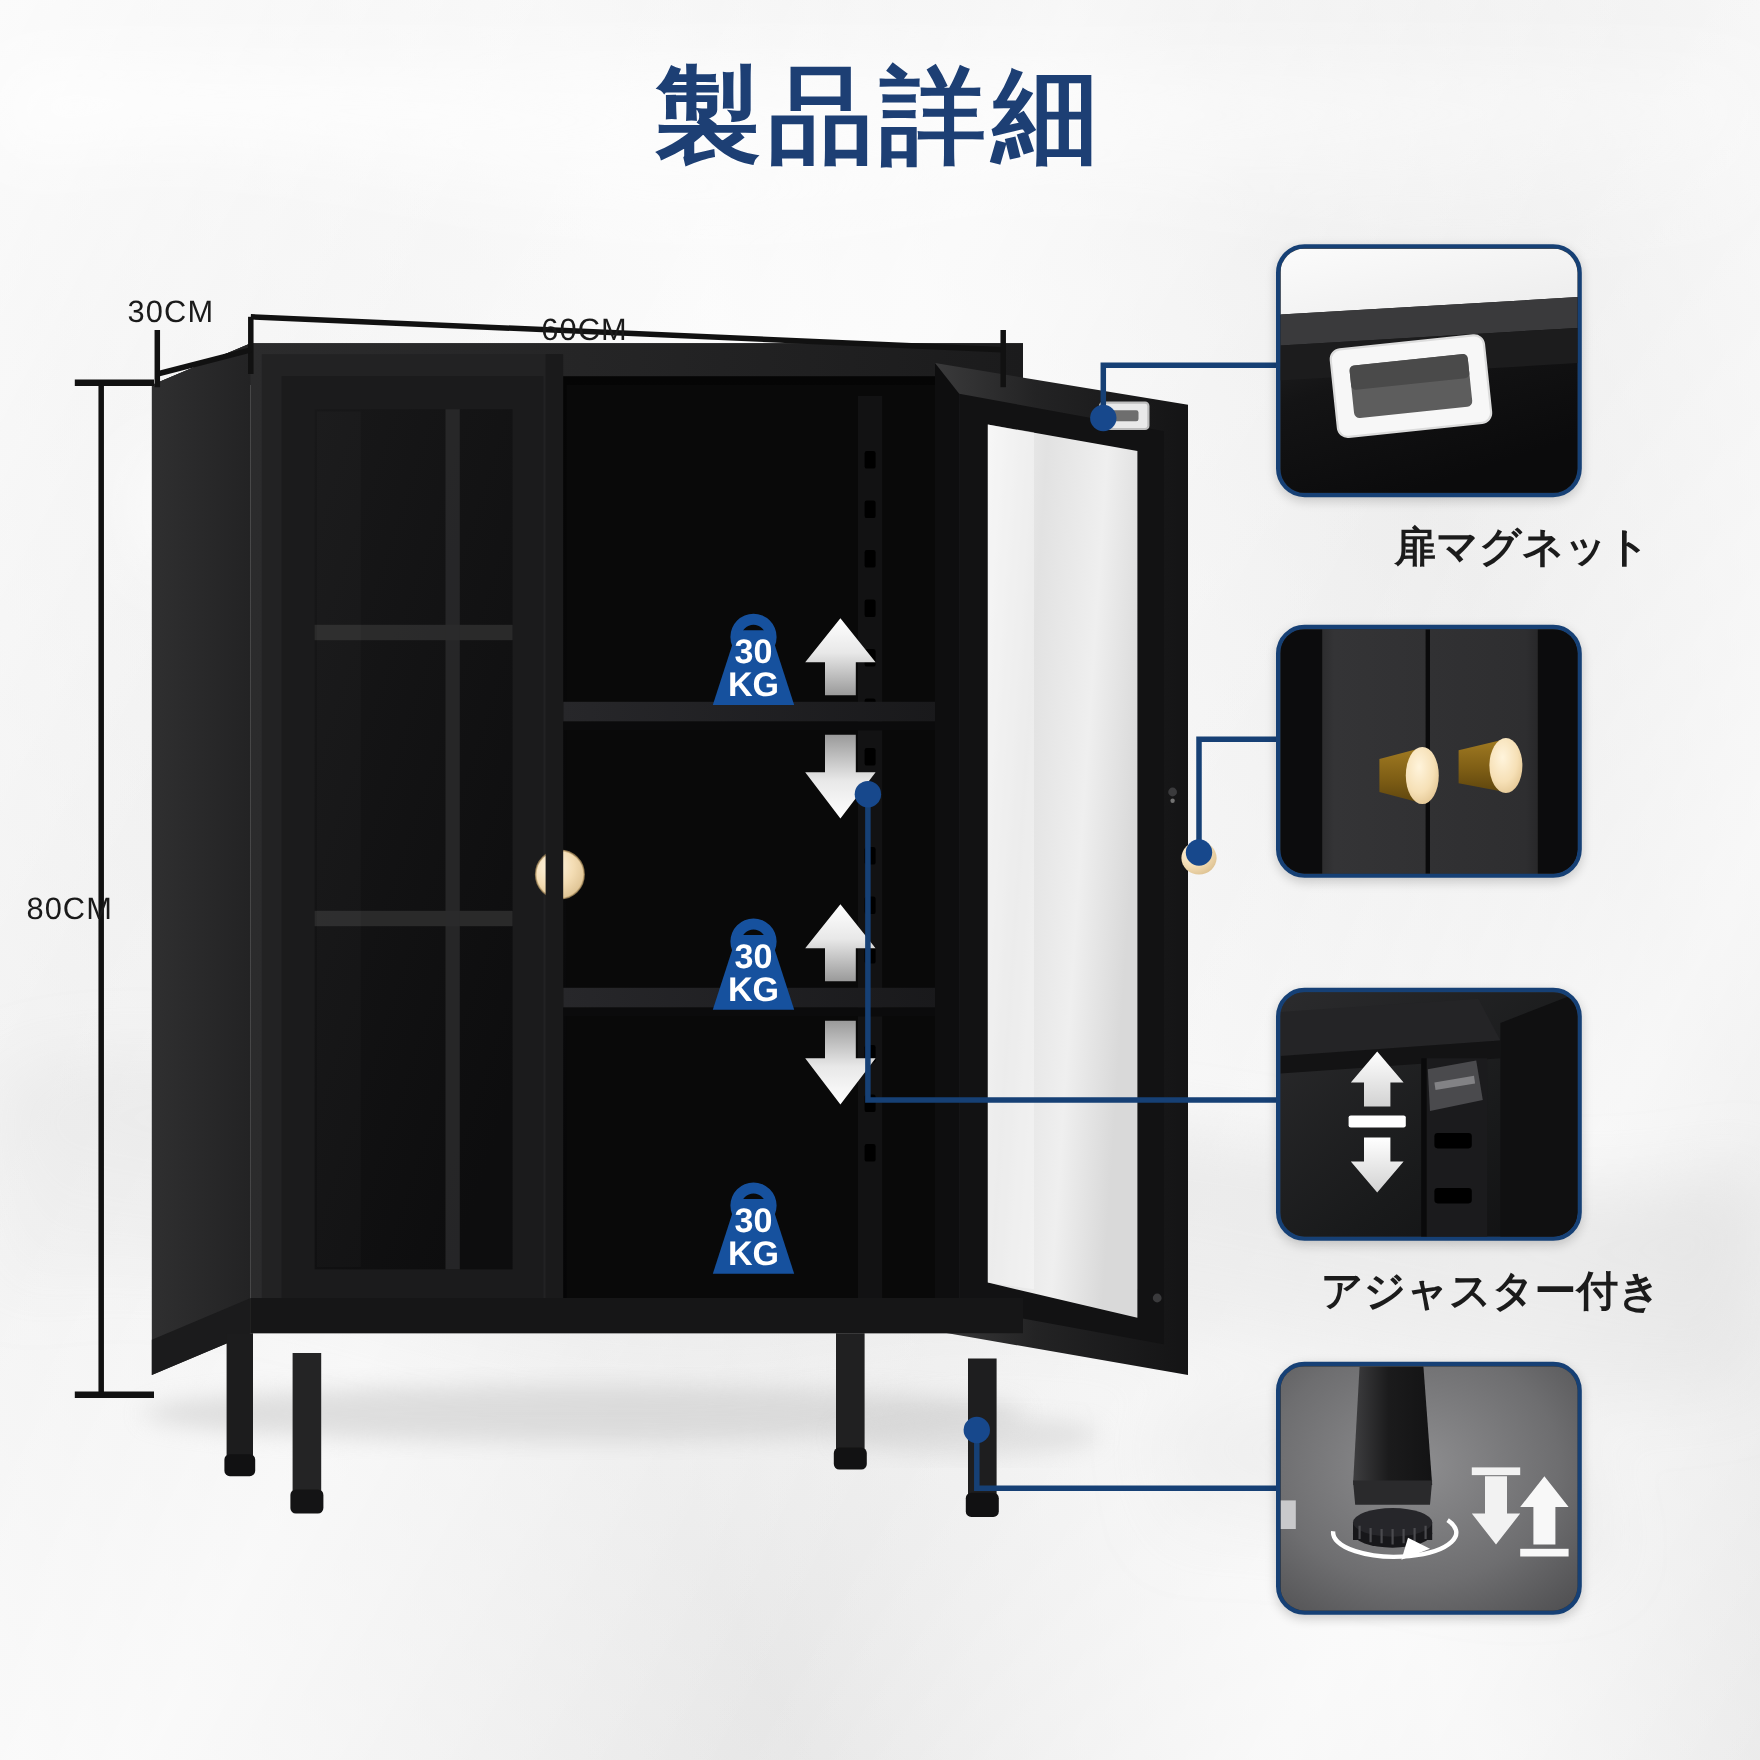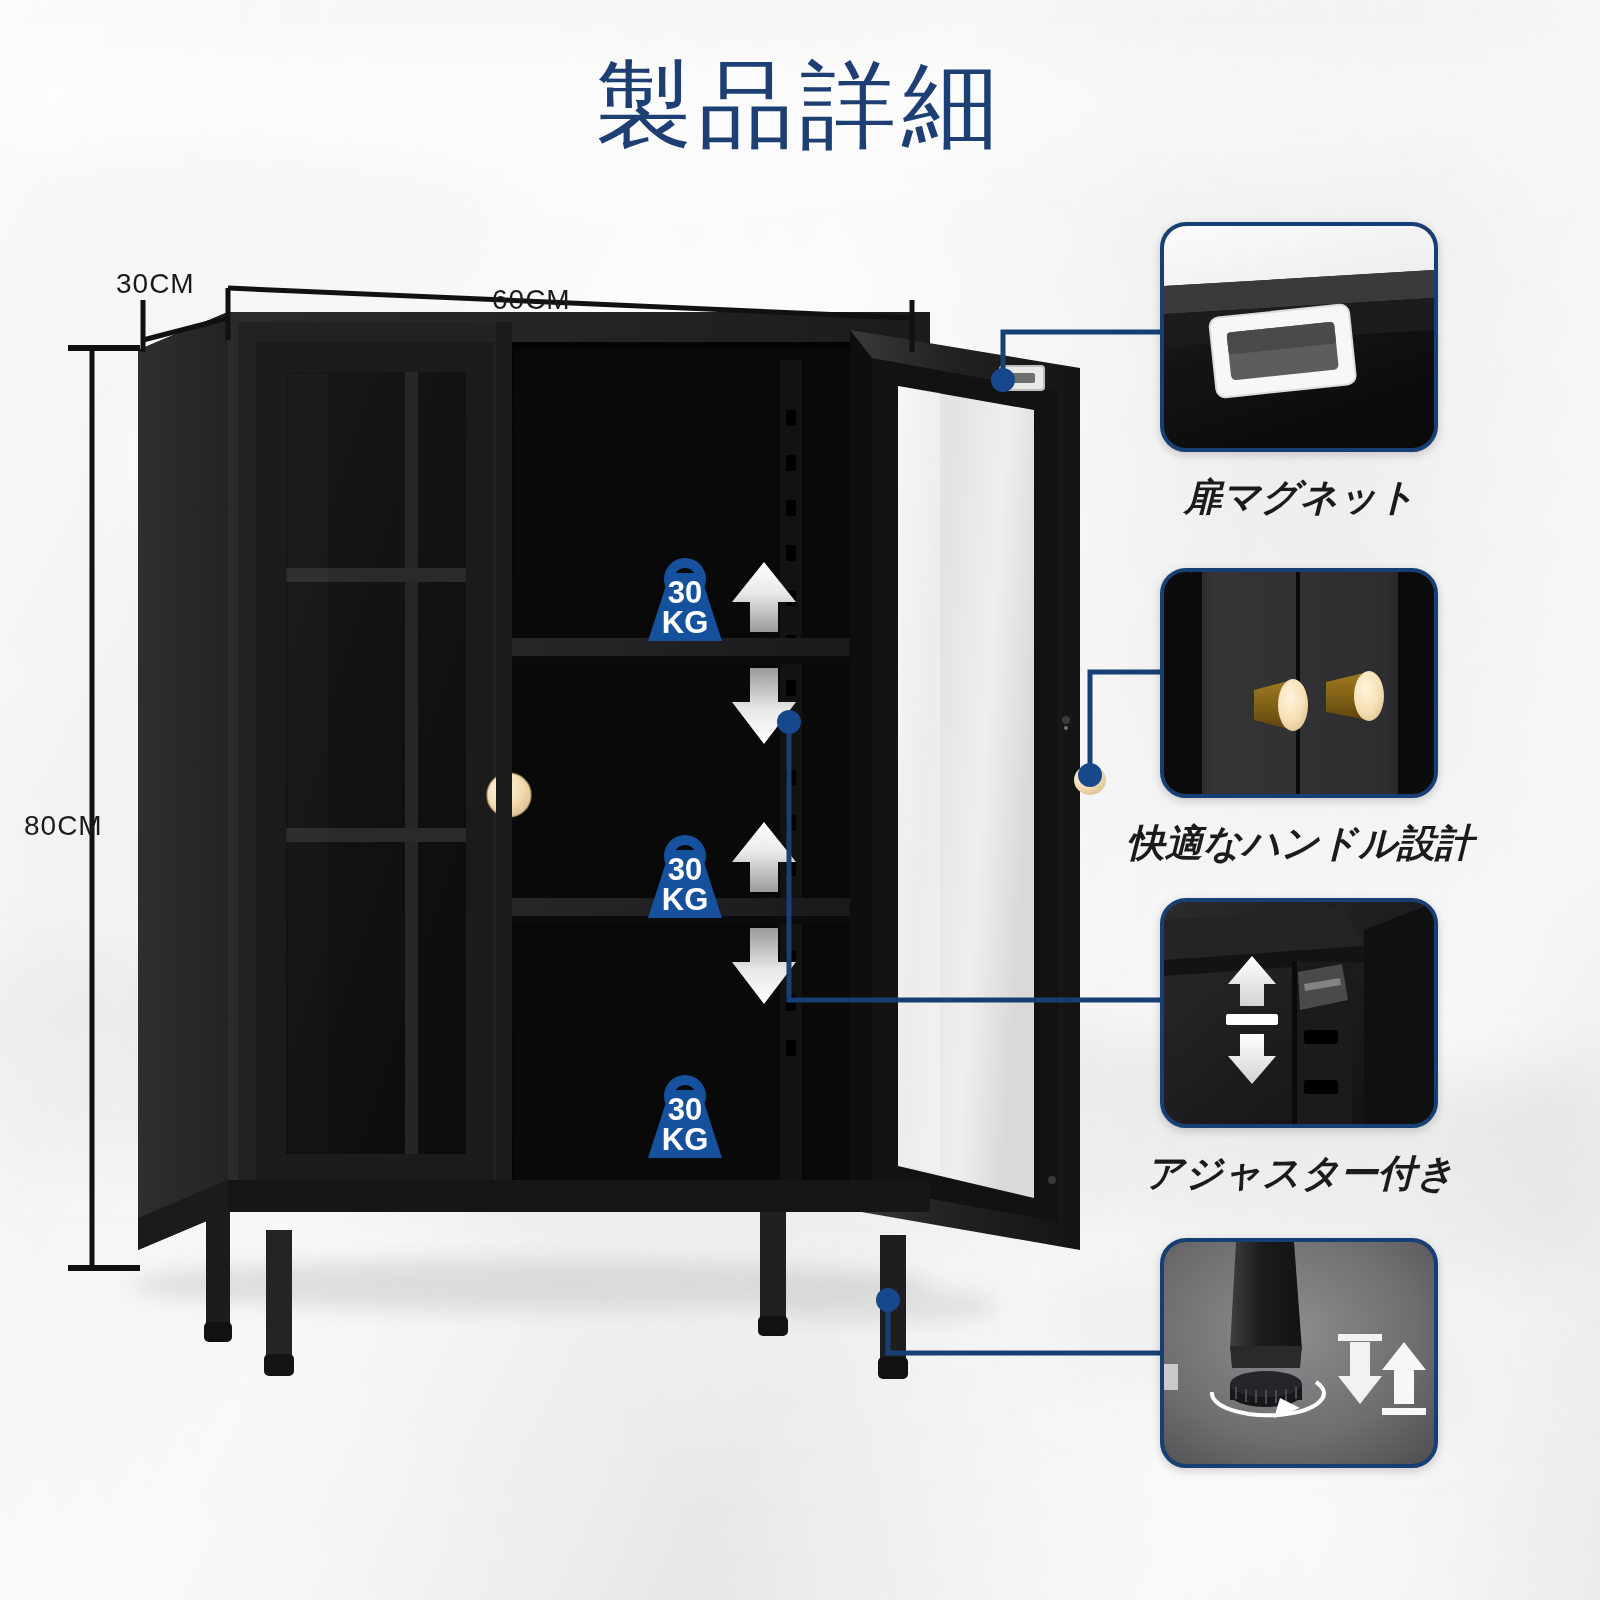--- a/index.html
+++ b/index.html
@@ -16,21 +16,21 @@
       linear-gradient(62deg, rgba(248,248,248,0.9) 0%, rgba(225,225,225,0.2) 30%, rgba(250,250,250,0.7) 55%, rgba(222,222,222,0.25) 78%, rgba(248,248,248,0.85) 100%),
       radial-gradient(ellipse 120% 90% at 35% 30%, #fbfbfb 0%, #eeeeee 55%, #e2e2e2 100%);
   }
   
   .wrinkle { position:absolute; pointer-events:none; }
 
   
   #title {
     position: absolute; left: 0; right: 0; top: 42px;
     text-align: center;
-    font-size: 96px; font-weight: normal;
+    font-size: 96px; font-weight: bold;
     letter-spacing: 6px;
     color: #1d3f74;
     text-shadow: 0 2px 3px rgba(255,255,255,0.65);
   }
   .dimlabel {
     position: absolute; font-weight: normal; color: #1a1a1a;
     font-size: 28px; letter-spacing: 1px; white-space: nowrap;
   }
 
   
@@ -42,22 +42,21 @@
     border: 4px solid #164075;
     border-radius: 26px;
     overflow: hidden;
     background: #2a2a2a;
     box-shadow: 0 3px 10px rgba(0,0,0,0.18);
   }
   .panel-caption {
     position: absolute;
     font-size: 38px; font-weight: bold; color: #1b1b1b;
     white-space: nowrap;
-    text-align: center;
-    font-style: italic;
+    text-align: right;
   }
 
   
   .kg-badge { position: absolute; }
   .kg-text {
     position: absolute; left:0; right:0;
     color:#fff; font-weight:bold; text-align:center;
     line-height: 0.96; font-size: 30px; letter-spacing: 0px;
   }
 </style>
@@ -375,21 +374,20 @@
       <rect x="234" y="0" width="38" height="224" fill="#0c0c0d"></rect>
       <rect x="132" y="0" width="4" height="224" fill="#0a0a0b"></rect>
 
       <polygon points="90,118 128,108 128,158 90,148" fill="url(#knobStem)"></polygon>
       <ellipse cx="129" cy="133" rx="15" ry="26" fill="url(#knobFace)"></ellipse>
 
       <polygon points="162,110 204,100 204,148 162,140" fill="url(#knobStem)"></polygon>
       <ellipse cx="205" cy="124" rx="15" ry="25" fill="url(#knobFace)"></ellipse>
     </svg>
   </div>
-  <div class="panel-caption" style="left:1080px; top:818px; width:440px;">快適なハンドル設計</div>
 
   <div class="panel" style="left:1160px; top:898px; width:278px; height:230px;">
     <svg width="272" height="224">
       <defs>
         <linearGradient id="asBack" x1="0" y1="0" x2="1" y2="1">
           <stop offset="0%" stop-color="#2b2b2d"></stop>
           <stop offset="60%" stop-color="#191a1b"></stop>
           <stop offset="100%" stop-color="#101011"></stop>
         </linearGradient>
         <linearGradient id="asArrow" x1="0" y1="0" x2="0" y2="1">

